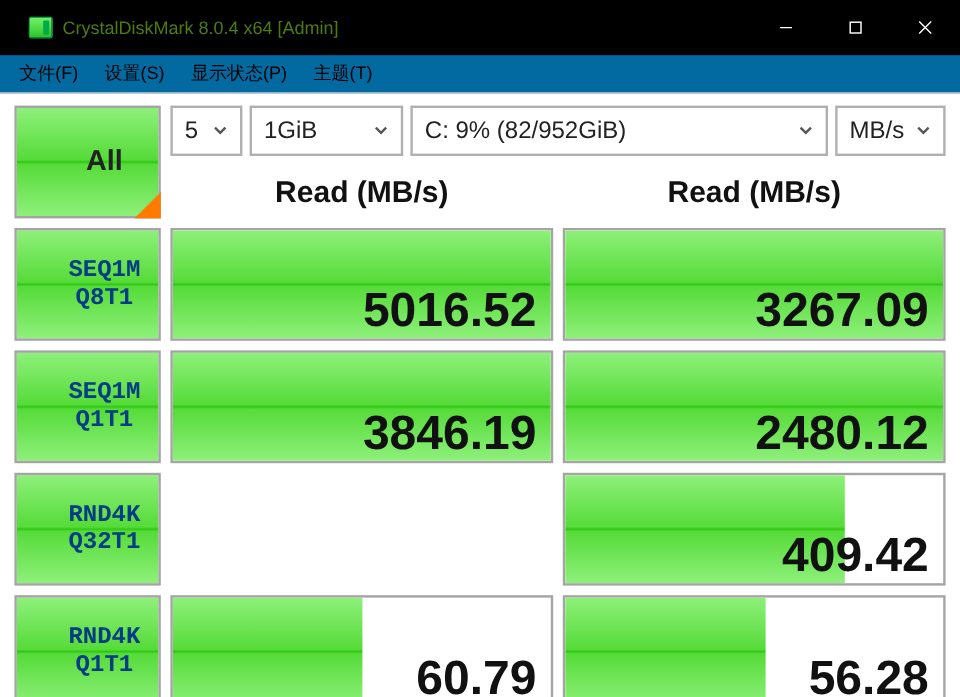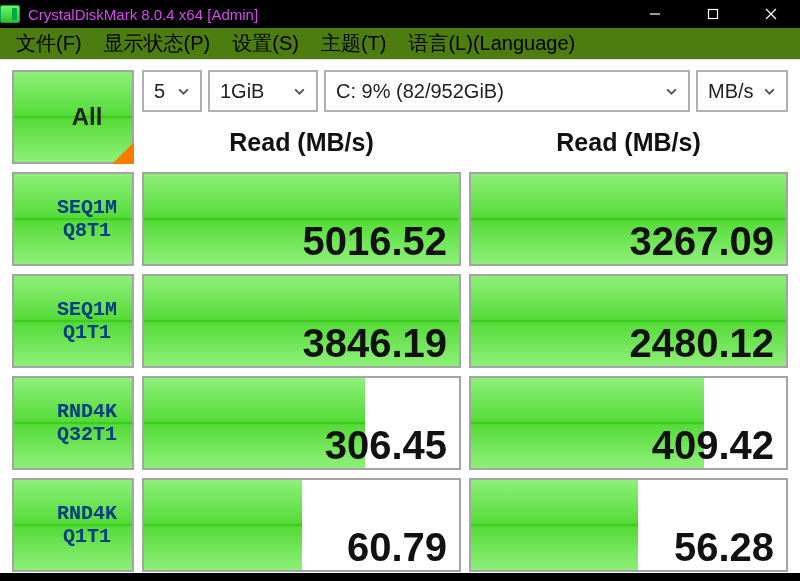--- a/index.html
+++ b/index.html
@@ -1,21 +1,21 @@
 <!DOCTYPE html>
 <html><head>
 <meta charset="utf-8">
 <style>
   * { box-sizing: border-box; margin: 0; padding: 0; }
   html, body { width: 800px; height: 581px; overflow: hidden; font-family: "Segoe UI", "Microsoft YaHei", Arial, sans-serif; background: #000; }
 
   
   .titlebar {
-    height: 28px; background: #000; color: #d946ef;
-    display: flex; align-items: center; padding-left: 0;
+    height: 46px; background: #000; color: #4d7c0f;
+    display: flex; align-items: center; padding-left: 24px;
     user-select: none;
   }
   .titlebar .app-icon {
     width: 20px; height: 18px; margin-right: 8px;
     background: linear-gradient(180deg, #72f06a 0%, #43d33b 70%, #2fbf27 100%);
     border: 1px solid #0a5; border-radius: 2px; position: relative;
   }
   .titlebar .app-icon::after {
     content: ""; position: absolute; right: 2px; top: 2px; width: 5px; height: 12px;
     background: #0a4; border-radius: 1px;
@@ -23,23 +23,23 @@
   .titlebar .title-text { font-size: 15px; font-weight: 400; }
   .titlebar .win-controls { margin-left: auto; display: flex; height: 100%; }
   .titlebar .win-btn {
     width: 58px; height: 100%; display: flex; align-items: center; justify-content: center;
     color: #fff; font-size: 13px;
   }
   .titlebar .win-btn svg { stroke: #fff; stroke-width: 1.2; fill: none; }
 
   
   .menubar {
-    height: 32px; background: #4d7c0f; border-bottom: 1px solid #e6e6e6;
+    height: 32px; background: #0369a1; border-bottom: 1px solid #e6e6e6;
     display: flex; align-items: center; padding: 0 6px; gap: 2px;
-    font-size: 20px;
+    font-size: 15px;
   }
   .menubar .menu-item { padding: 4px 10px; cursor: default; }
 
   
   .client {
     height: 513px; background: #fff; padding: 10px 12px 12px 12px;
     display: grid;
     grid-template-columns: 122px 1fr 1fr;
     grid-template-rows: 42px 44px repeat(4, 94px);
     column-gap: 8px; row-gap: 8px;
@@ -60,21 +60,21 @@
     display: flex; gap: 6px; height: 42px;
   }
   .dropdown {
     height: 100%; border: 2px solid #b0b0b0; background: #fff;
     display: flex; align-items: center; padding: 0 10px;
     font-size: 20px; color: #222; cursor: default; position: relative;
   }
   .dropdown .chev { margin-left: auto; padding-left: 8px; }
   .dropdown .chev svg { width: 13px; height: 13px; stroke: #555; stroke-width: 1.8; fill: none; }
   .dd-iter  { width: 60px; }
-  .dd-size  { width: 110px; }
+  .dd-size  { width: 128px; }
   .dd-drive { flex: 1; }
   .dd-unit  { width: 92px; }
 
   
   .col-head {
     display: flex; align-items: center; justify-content: center;
     font-size: 25px; font-weight: 700; color: #111;
   }
   .col-head.read  { grid-row: 2; grid-column: 2; }
   .col-head.write { grid-row: 2; grid-column: 3; }
@@ -134,24 +134,23 @@
     <div class="win-btn close">
       <svg width="12" height="12">
           <path d="M1 1 L11 11 M11 1 L1 11"></path>
         </svg>
     </div>
   </div>
 </div>
 
 <div class="menubar">
   <div class="menu-item">文件(F)</div>
+  <div class="menu-item">设置(S)</div>
   <div class="menu-item">显示状态(P)</div>
-  <div class="menu-item">设置(S)</div>
   <div class="menu-item">主题(T)</div>
-  <div class="menu-item">语言(L)(Language)</div>
 </div>
 
 <div class="client">
 
   <div class="all-btn greenfill">
     <span>All</span>
     <div class="tail"></div>
   </div>
 
   <div class="controls-row">
@@ -212,24 +211,20 @@
 
   <div class="val-cell" style="grid-row:4;grid-column:2">
     <div class="bar greenfill" style="width: 100%;"></div>
     <span class="val">3846.19</span>
   </div>
   <div class="val-cell" style="grid-row:4;grid-column:3">
     <div class="bar greenfill" style="width: 100%;"></div>
     <span class="val">2480.12</span>
   </div>
 
-  <div class="val-cell" style="grid-row:5;grid-column:2">
-    <div class="bar greenfill" style="width: 70%;"></div>
-    <span class="val">306.45</span>
-  </div>
   <div class="val-cell" style="grid-row:5;grid-column:3">
     <div class="bar greenfill" style="width: 74%;"></div>
     <span class="val">409.42</span>
   </div>
 
   <div class="val-cell" style="grid-row:6;grid-column:2">
     <div class="bar greenfill" style="width: 50%;"></div>
     <span class="val">60.79</span>
   </div>
   <div class="val-cell" style="grid-row:6;grid-column:3">

